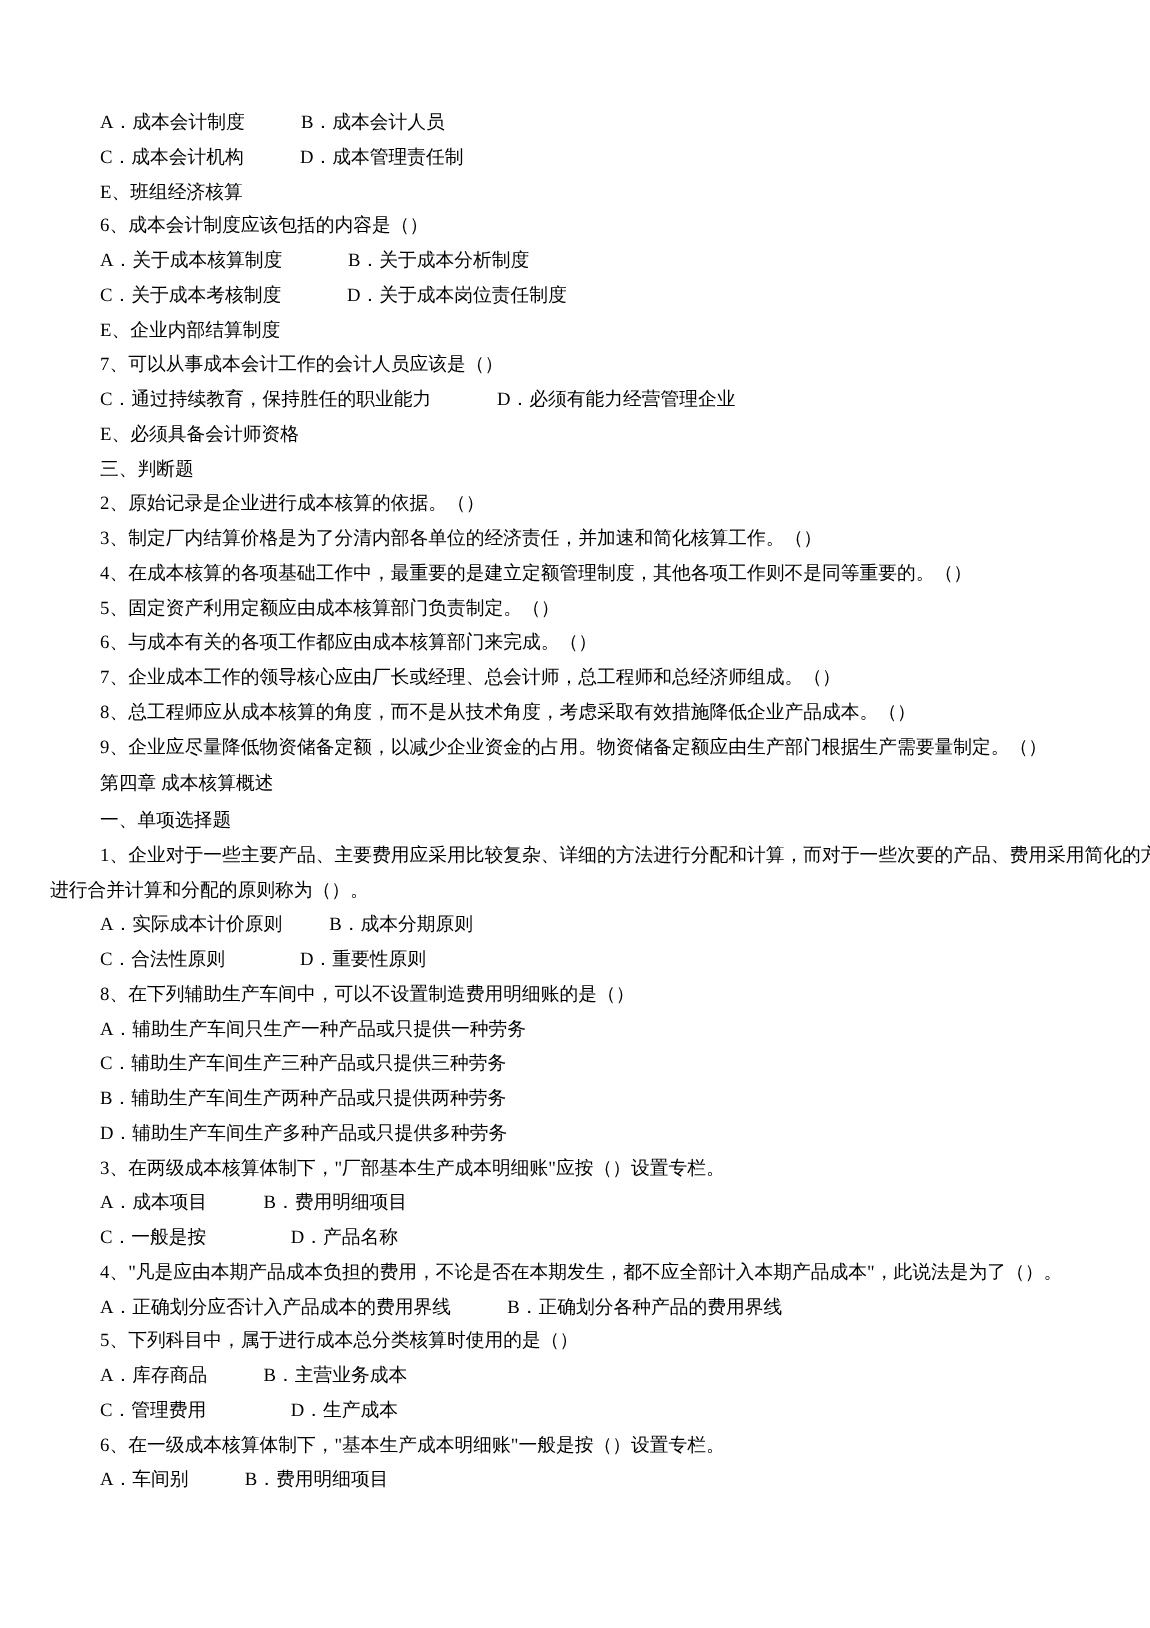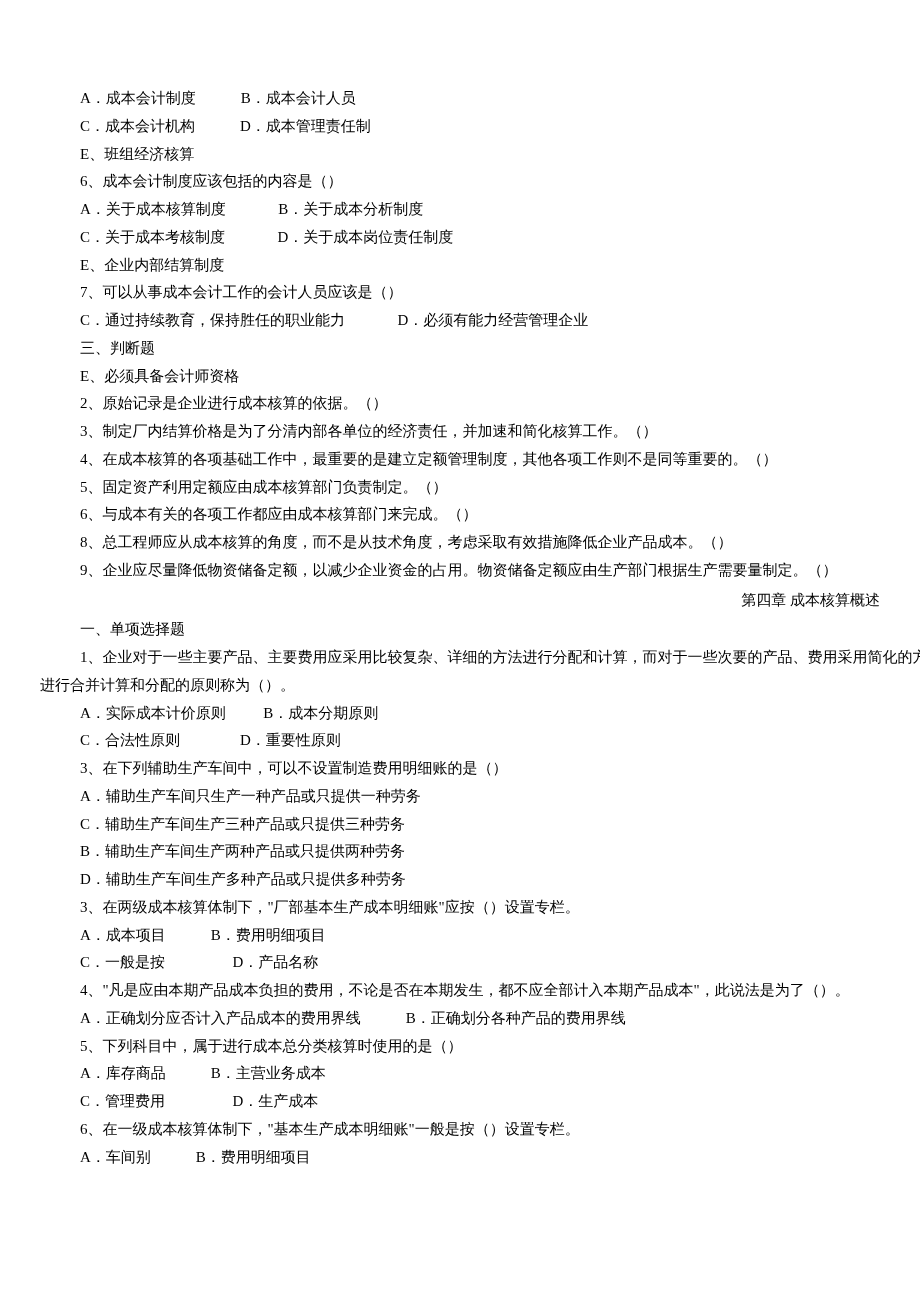--- a/index.html
+++ b/index.html
@@ -16,55 +16,56 @@
       width: 920px;
       padding: 85px 40px 40px 40px;
     }
     .content {
       padding-left: 40px;
     }
     .line {
       white-space: pre;
     }
     .chapter-title {
-      text-align: right;
+      text-align: left;
       margin: 2px 0;
     }
   </style>
 </head>
 <body>
 
 <div class="content">
   <div class="line">A．成本会计制度            B．成本会计人员</div>
   <div class="line">C．成本会计机构            D．成本管理责任制</div>
   <div class="line">E、班组经济核算</div>
   <div class="line">6、成本会计制度应该包括的内容是（）</div>
   <div class="line">A．关于成本核算制度              B．关于成本分析制度</div>
   <div class="line">C．关于成本考核制度              D．关于成本岗位责任制度</div>
   <div class="line">E、企业内部结算制度</div>
   <div class="line">7、可以从事成本会计工作的会计人员应该是（）</div>
   <div class="line">C．通过持续教育，保持胜任的职业能力              D．必须有能力经营管理企业</div>
+  <div class="line">E、必须具备会计师资格</div>
   <div class="line">三、判断题</div>
-  <div class="line">E、必须具备会计师资格</div>
   <div class="line">2、原始记录是企业进行成本核算的依据。（）</div>
   <div class="line">3、制定厂内结算价格是为了分清内部各单位的经济责任，并加速和简化核算工作。（）</div>
   <div class="line">4、在成本核算的各项基础工作中，最重要的是建立定额管理制度，其他各项工作则不是同等重要的。（）</div>
   <div class="line">5、固定资产利用定额应由成本核算部门负责制定。（）</div>
   <div class="line">6、与成本有关的各项工作都应由成本核算部门来完成。（）</div>
+  <div class="line">7、企业成本工作的领导核心应由厂长或经理、总会计师，总工程师和总经济师组成。（）</div>
   <div class="line">8、总工程师应从成本核算的角度，而不是从技术角度，考虑采取有效措施降低企业产品成本。（）</div>
   <div class="line">9、企业应尽量降低物资储备定额，以减少企业资金的占用。物资储备定额应由生产部门根据生产需要量制定。（）</div>
   <div class="chapter-title">第四章    成本核算概述</div>
   <div class="line">一、单项选择题</div>
   <div class="line">1、企业对于一些主要产品、主要费用应采用比较复杂、详细的方法进行分配和计算，而对于一些次要的产品、费用采用简化的方法</div>
 </div>
 <div class="line" style="padding-left:0;">进行合并计算和分配的原则称为（）。</div>
 <div class="content">
   <div class="line">A．实际成本计价原则          B．成本分期原则</div>
   <div class="line">C．合法性原则                D．重要性原则</div>
-  <div class="line">3、在下列辅助生产车间中，可以不设置制造费用明细账的是（）</div>
+  <div class="line">8、在下列辅助生产车间中，可以不设置制造费用明细账的是（）</div>
   <div class="line">A．辅助生产车间只生产一种产品或只提供一种劳务</div>
   <div class="line">C．辅助生产车间生产三种产品或只提供三种劳务</div>
   <div class="line">B．辅助生产车间生产两种产品或只提供两种劳务</div>
   <div class="line">D．辅助生产车间生产多种产品或只提供多种劳务</div>
   <div class="line">3、在两级成本核算体制下，"厂部基本生产成本明细账"应按（）设置专栏。</div>
   <div class="line">A．成本项目            B．费用明细项目</div>
   <div class="line">C．一般是按                  D．产品名称</div>
   <div class="line">4、"凡是应由本期产品成本负担的费用，不论是否在本期发生，都不应全部计入本期产品成本"，此说法是为了（）。</div>
   <div class="line">A．正确划分应否计入产品成本的费用界线            B．正确划分各种产品的费用界线</div>
   <div class="line">5、下列科目中，属于进行成本总分类核算时使用的是（）</div>

